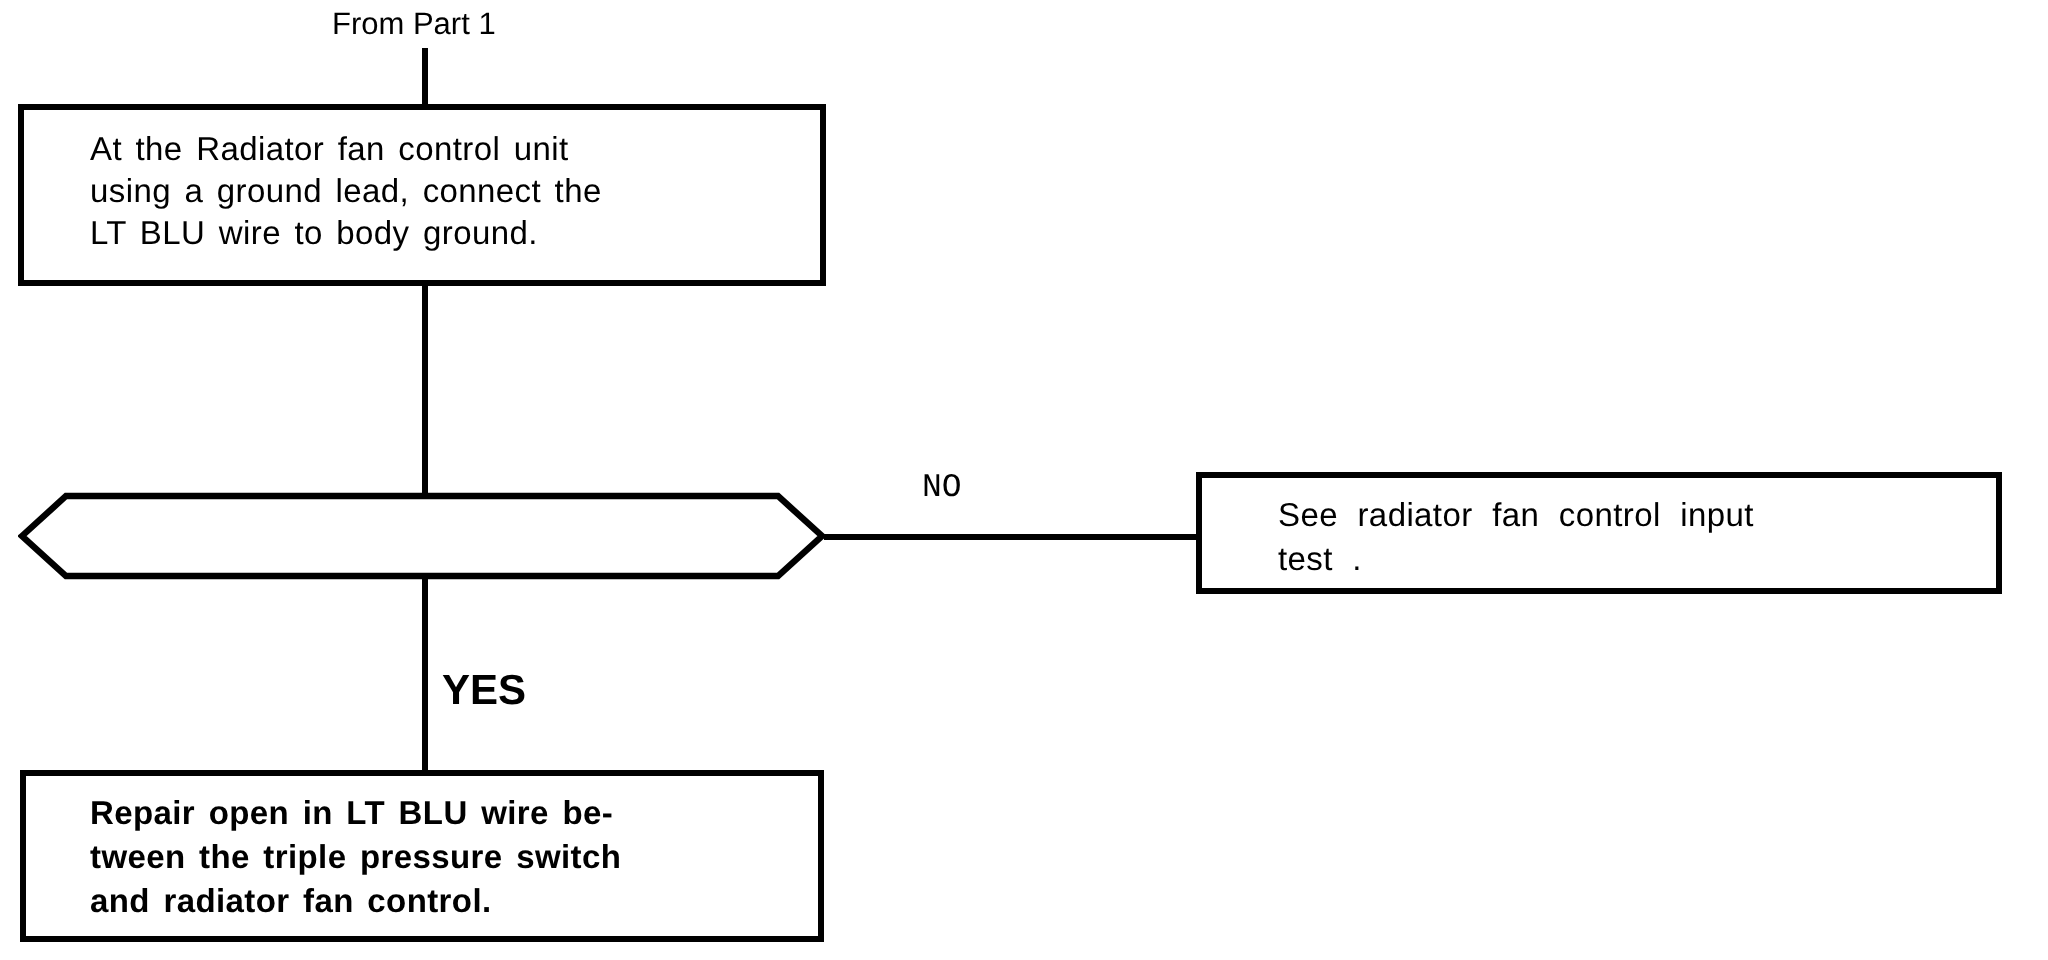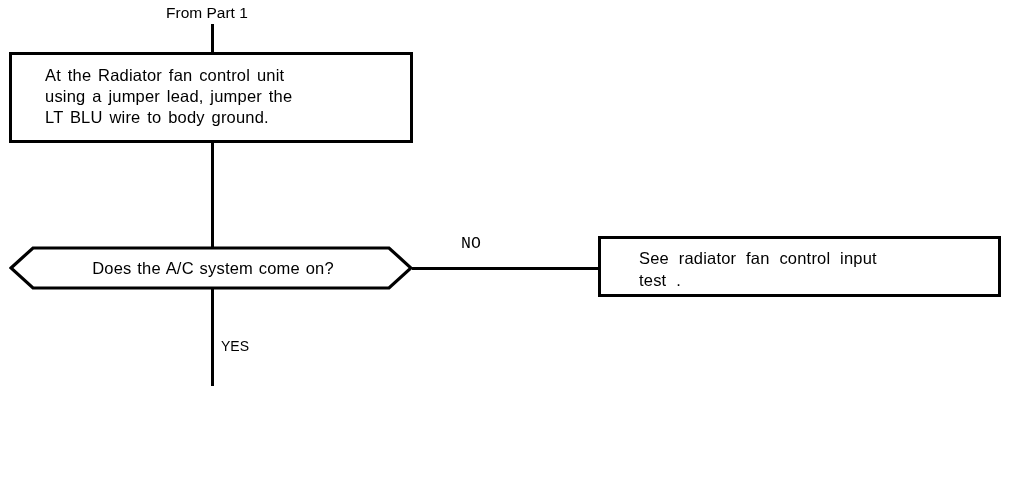--- a/index.html
+++ b/index.html
@@ -126,57 +126,61 @@
   
   .free-label {
     position: absolute;
     font-size: 15.5px;
     font-weight: 400;
     line-height: 18px;
     white-space: nowrap;
   }
   #label-from-part { left: 150px; top: 4px; margin-left: 16px; }
   #label-no        { left: 461px; top: 235px; font-size: 16.5px; font-family: Liberation Mono, monospace; }
-  #label-yes       { left: 221px; top: 337px; font-size: 14px; }
+  #label-yes       { left: 221px; top: 337px; font-size: 21px; font-weight: bold; }
 
   
   #line-top-into-box   { left: 211px; top: 24px;  height: 29px; }
   #line-box-to-diamond { left: 211px; top: 143px; height: 106px; }
   #line-diamond-down   { left: 211px; top: 287px; height: 99px; }
   #line-no-branch      { left: 412px; top: 267px; width: 187px; }
 </style>
 </head>
 <body>
 
 <div class="canvas">
 
   <div class="free-label" id="label-from-part">From Part 1</div>
 
   <div class="vline" id="line-top-into-box"></div>
 
   <div class="box" id="box-start">
     <span class="box-text">At the Radiator fan control unit
-using a jumper lead, jumper the
+using a ground lead, connect the
 LT BLU wire to body ground.</span>
   </div>
 
   <div class="vline" id="line-box-to-diamond"></div>
 
   <div id="decision-shape">
     <svg viewBox="0 0 404 44" preserveAspectRatio="none">
       <polygon points="2,22 24,2 380,2 402,22 380,42 24,42" fill="#ffffff" stroke="#000000" stroke-width="3.2" stroke-linejoin="miter"></polygon>
     </svg>
   </div>
-  <div id="decision-label">Does the A/C system come on?</div>
 
   <div class="hline" id="line-no-branch"></div>
   <div class="free-label" id="label-no">NO</div>
 
   <div class="box" id="box-see-test">
     <span class="box-text">See  radiator  fan  control  input
 test .</span>
   </div>
 
   <div class="vline" id="line-diamond-down"></div>
   <div class="free-label" id="label-yes">YES</div>
 
+  <div class="box" id="box-repair">
+    <span class="box-text">Repair open in LT BLU wire be-
+tween the triple pressure switch
+and radiator fan control.</span>
+  </div>
 
 </div>
 
 </body></html>

